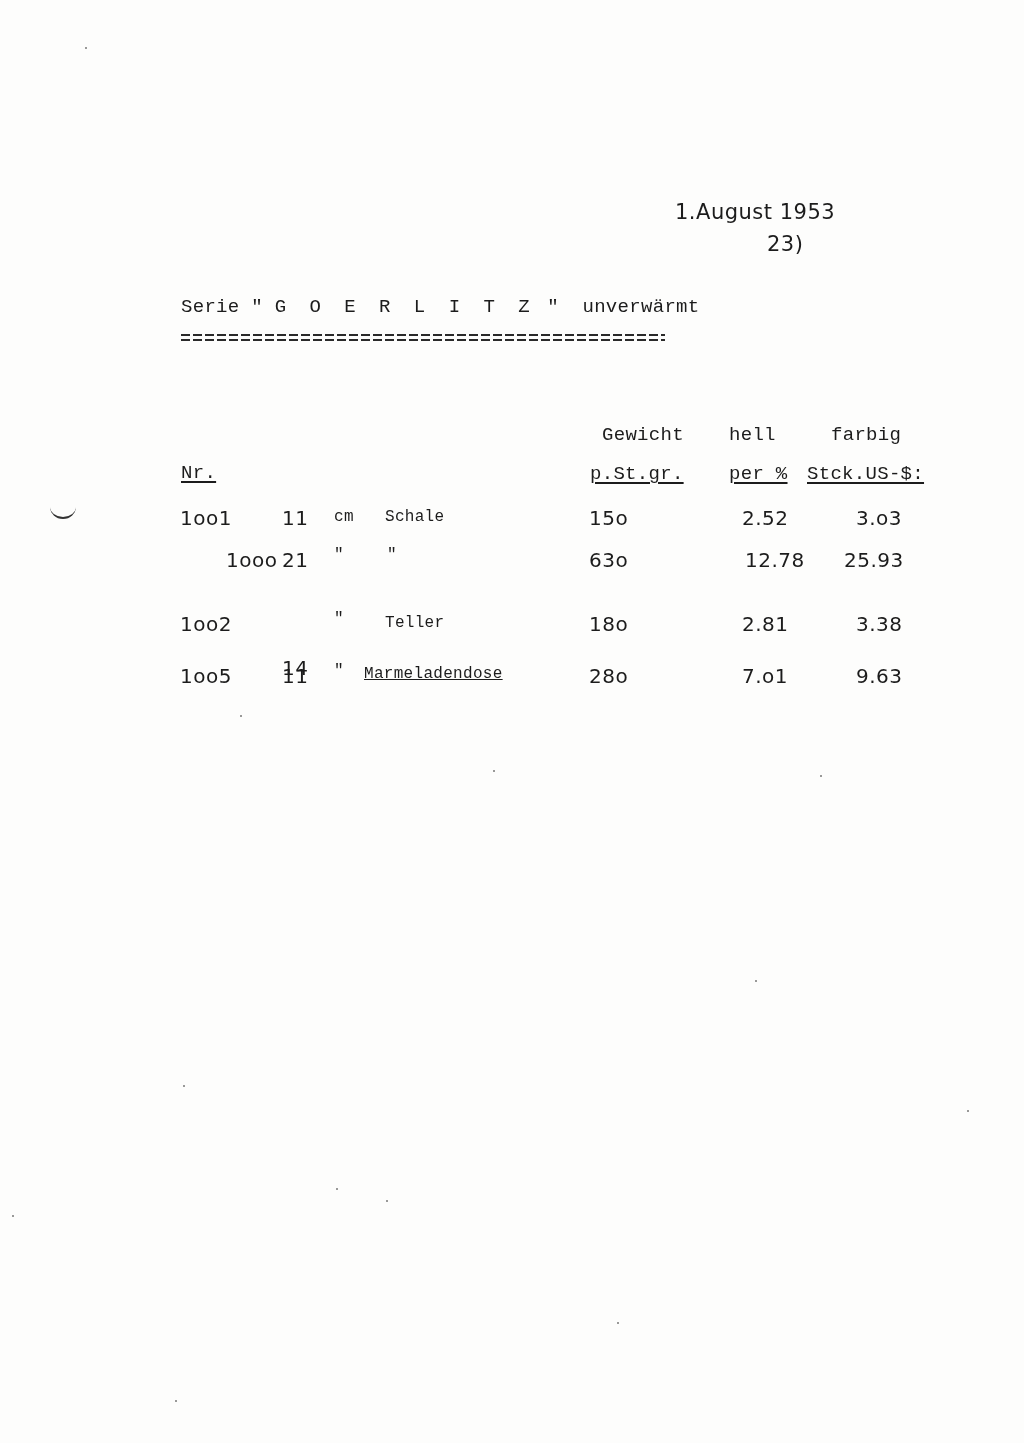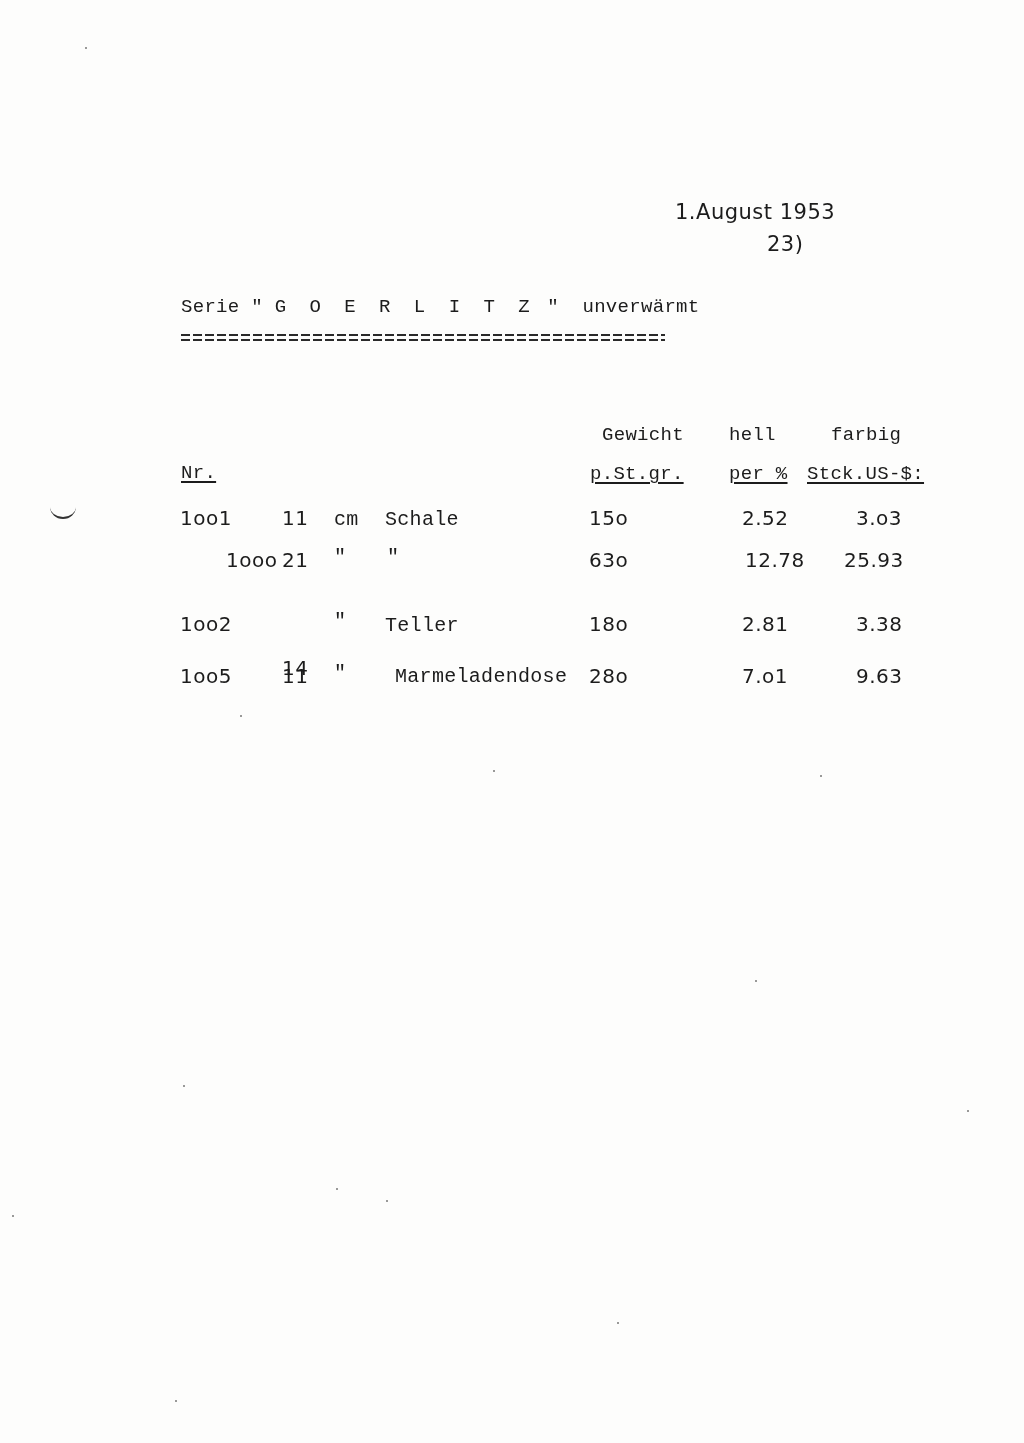--- a/index.html
+++ b/index.html
@@ -15,21 +15,21 @@
       background: #fdfdfc;
       color: #1c1c1c;
       font-family: "Liberation Mono", "DejaVu Sans Mono", monospace;
     }
     .page {
       position: absolute;
       left: 0; top: 0;
       width: 1024px; height: 1443px;
     }
     .abs { position: absolute; white-space: pre; }
-    .mono { font-family: "Liberation Mono", "DejaVu Sans Mono", monospace; font-size: 20px; letter-spacing: 0.3px; }
+    .mono { font-family: "Liberation Mono", "DejaVu Sans Mono", monospace; font-size: 16px; letter-spacing: 0.3px; }
     .sans-num { font-family: "DejaVu Sans", "Liberation Sans", sans-serif; font-size: 20px; font-weight: 400; letter-spacing: 0.5px; }
     .date { left: 675px; top: 200px; font-size: 21px; }
     .pagenum { left: 767px; top: 232px; font-size: 21px; }
     .title-row { left: 181px; top: 296px; font-size: 19px; }
     .title-row .spaced { letter-spacing: 6px; }
     .rule {
       left: 181px; top: 334px; width: 484px; height: 10px;
       background:
         repeating-linear-gradient(90deg, #2a2a2a 0 9px, transparent 9px 12px) 0 0 / 100% 2px no-repeat,
         repeating-linear-gradient(90deg, #2a2a2a 0 9px, transparent 9px 12px) 0 5px / 100% 2px no-repeat;
@@ -94,21 +94,21 @@
     <div class="abs mono" style="left:385px; top:614px;text-align:right;">Teller</div>
     <div class="abs sans-num" style="left:589px; top:612px;">18o</div>
     <div class="abs sans-num" style="left:742px; top:612px;">2.81</div>
     <div class="abs sans-num" style="left:856px; top:612px;">3.38</div>
   </div>
 
   <div>
     <div class="abs sans-num" style="left:180px; top:664px;">1oo5</div>
     <div class="abs sans-num" style="left:282px; top:664px;">11</div>
     <div class="abs mono" style="left:334px; top:662px;">"</div>
-    <div class="abs mono" style="left:395px; top:665px;">Marmeladendose</div>
+    <div class="abs mono" style="left:364px; top:665px;text-decoration:underline;">Marmeladendose</div>
     <div class="abs sans-num" style="left:589px; top:664px;">28o</div>
     <div class="abs sans-num" style="left:742px; top:664px;">7.o1</div>
     <div class="abs sans-num" style="left:856px; top:664px;">9.63</div>
   </div>
 
   <div class="hole"></div>
   <span class="dot-speck" style="left:240px; top:715px;"></span>
   <span class="dot-speck" style="left:493px; top:770px;"></span>
   <span class="dot-speck" style="left:755px; top:980px;"></span>
   <span class="dot-speck" style="left:336px; top:1188px;"></span>

